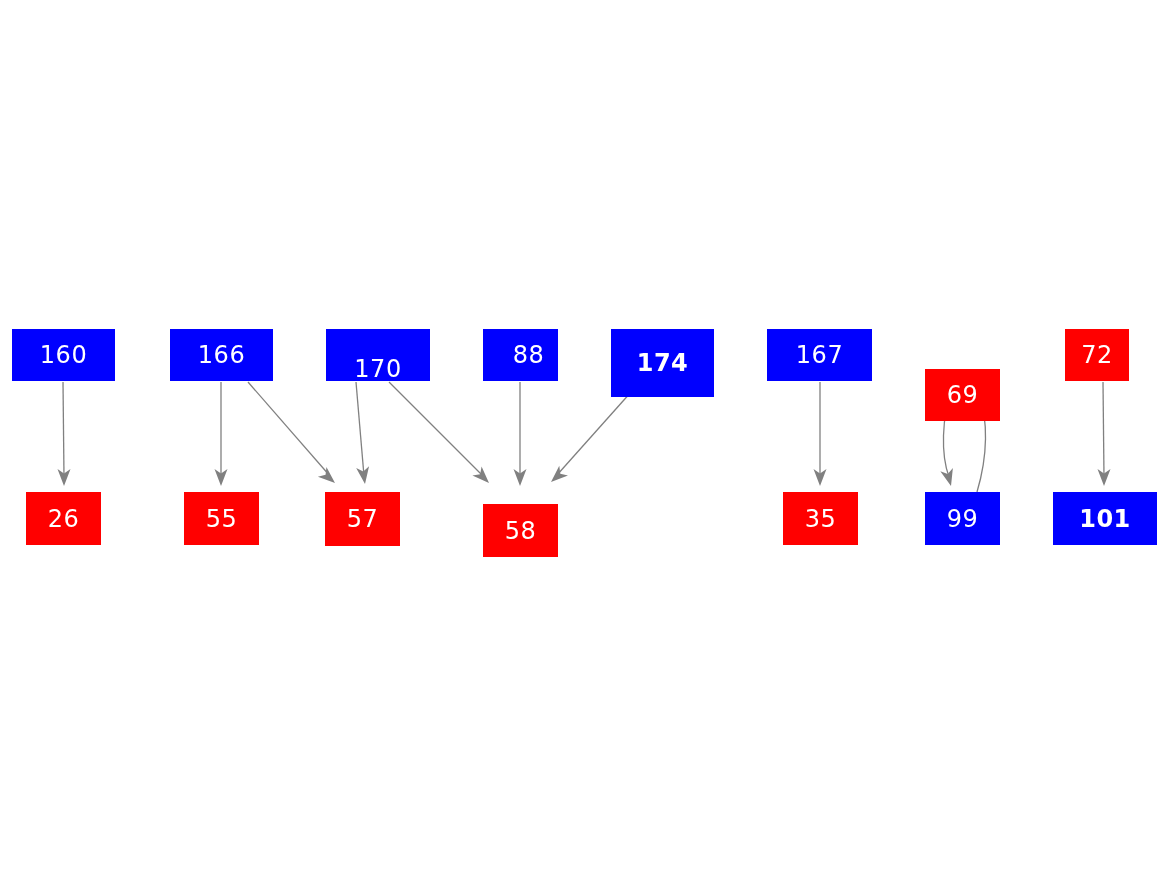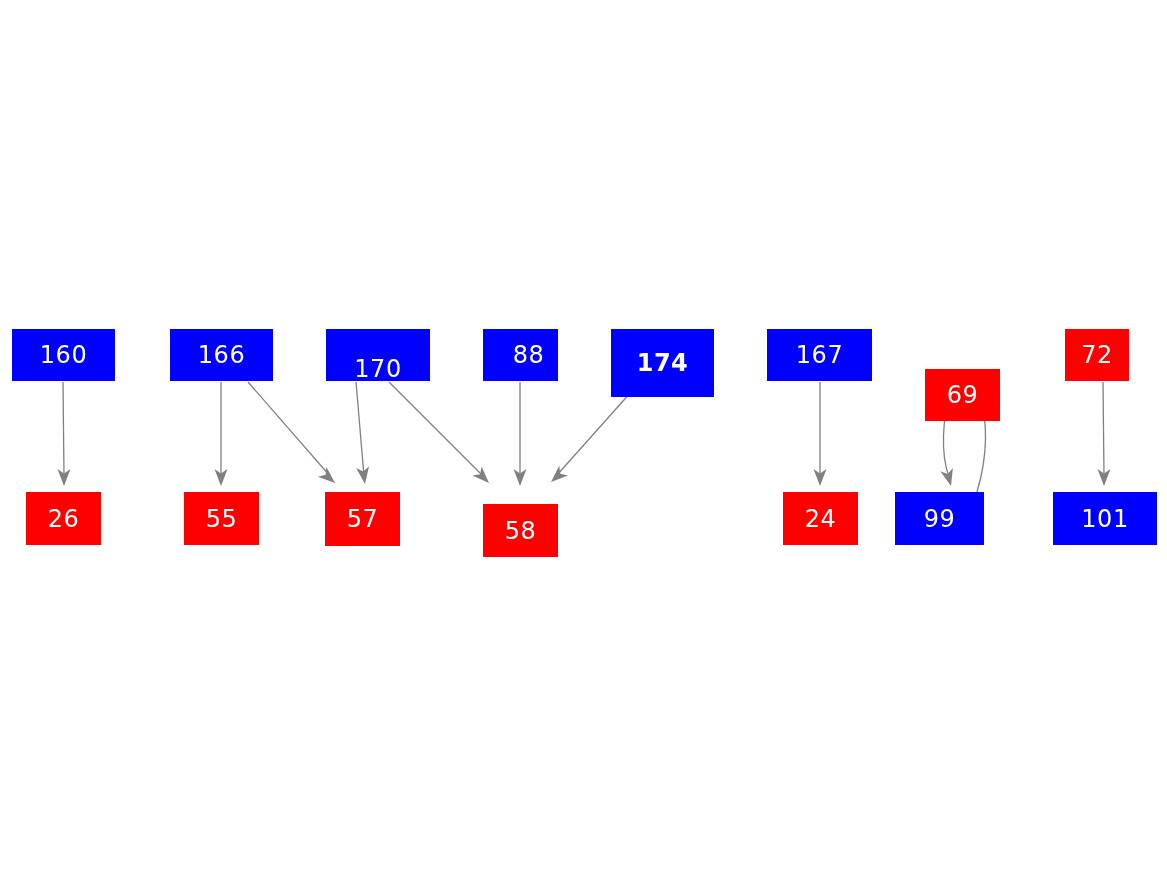--- a/index.html
+++ b/index.html
@@ -125,23 +125,23 @@
       <div class="node node-red" style="left: 184px; top: 492px; width: 75px; height: 53px;">
         <span class="node-label">55</span>
       </div>
       <div class="node node-red" style="left: 325px; top: 492px; width: 75px; height: 54px;">
         <span class="node-label">57</span>
       </div>
       <div class="node node-red" style="left: 483px; top: 492px; width: 75px; height: 53px; margin-top: 12px;">
         <span class="node-label">58</span>
       </div>
       <div class="node node-red" style="left: 783px; top: 492px; width: 75px; height: 53px;">
-        <span class="node-label">24</span>
+        <span class="node-label">35</span>
       </div>
-      <div class="node node-blue" style="left: 895px; top: 492px; width: 89px; height: 53px; justify-content: center;">
+      <div class="node node-blue" style="left: 925px; top: 492px; width: 75px; height: 53px; justify-content: center;">
         <span class="node-label">99</span>
       </div>
-      <div class="node node-blue" style="left: 1053px; top: 492px; width: 104px; height: 53px;">
+      <div class="node node-blue" style="left: 1053px; top: 492px; width: 104px; height: 53px; font-weight: bold;">
         <span class="node-label">101</span>
       </div>
     </div>
 
 </div>
 
 </body></html>

